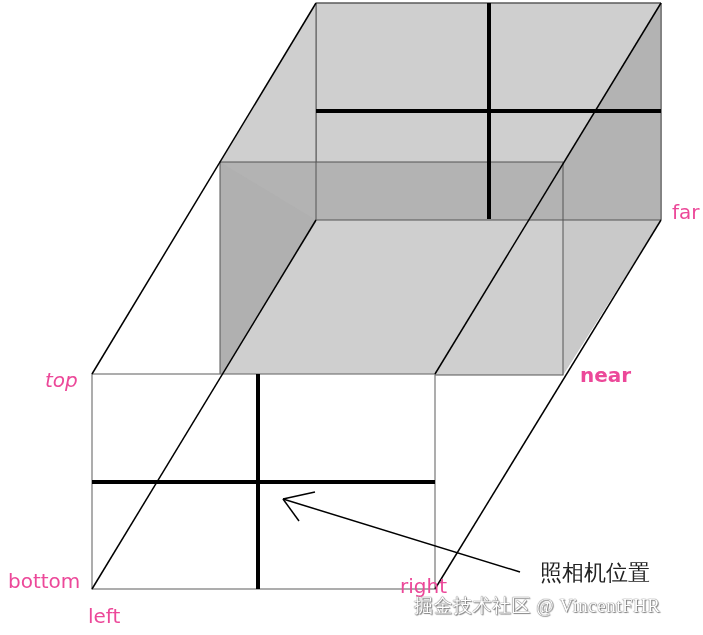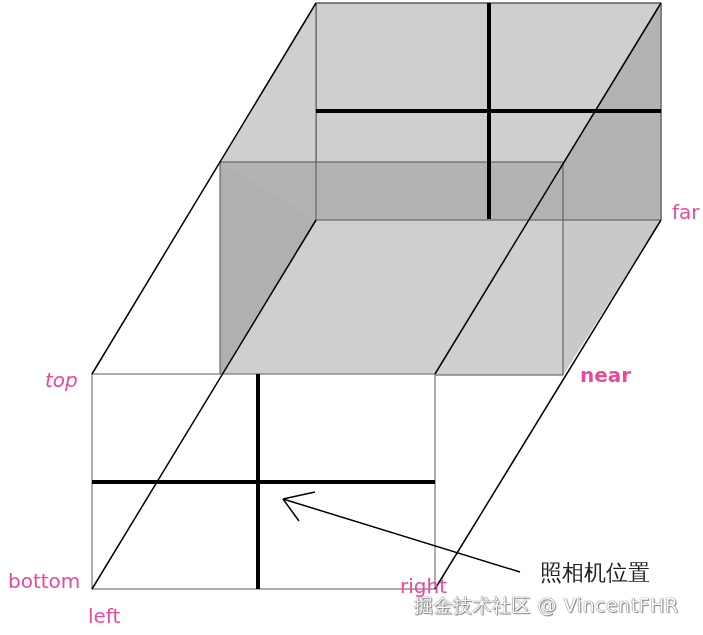--- a/index.html
+++ b/index.html
@@ -2,21 +2,21 @@
 <html><head>
   <meta charset="utf-8">
   <style>
     html, body { margin: 0; padding: 0; background: #ffffff; }
     body { width: 703px; height: 635px; position: relative; overflow: hidden;
            font-family: "DejaVu Sans", "Liberation Sans", sans-serif; }
     svg { position: absolute; left: 0; top: 0; }
     .lbl { position: absolute; font-size: 20px; color: #ec4899; white-space: nowrap; line-height: 1; }
     .cn { position: absolute; font-size: 22px; color: #222; white-space: nowrap; line-height: 1; text-align: center; }
     .wm { position: absolute; font-size: 19px; color: #ffffff; white-space: nowrap; line-height: 1;
-          text-shadow: 0 0 1px #666, 0 0 1px #666, 1px 1px 1px #888; letter-spacing: 0.5px; }
+          text-shadow: 0 0 1px #666, 0 0 1px #666, 1px 1px 1px #888; letter-spacing: 0.5px; font-family: Liberation Serif, serif; }
   </style>
 </head>
 <body>
 
 <svg width="703" height="635" viewBox="0 0 703 635">
 
   <polygon points="316,3 661,3 661,220 316,220" fill="#cfcfcf" stroke="#666" stroke-width="1"></polygon>
 
   <polygon points="661,3 661,220 563,220 563,162" fill="#b3b3b3" stroke="none"></polygon>
 

